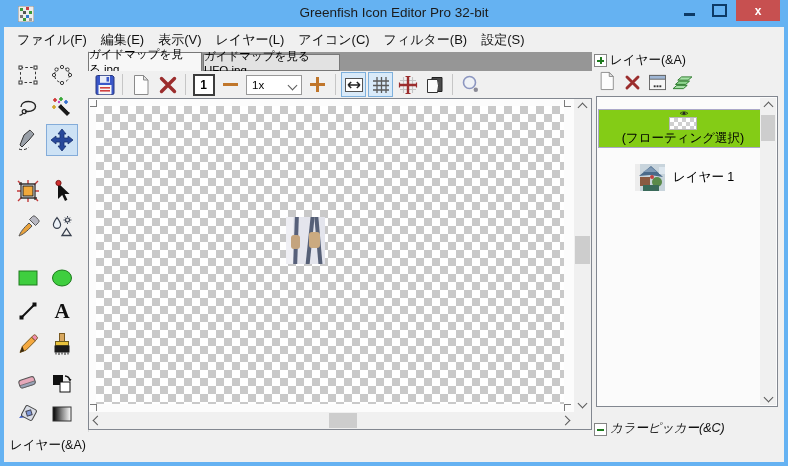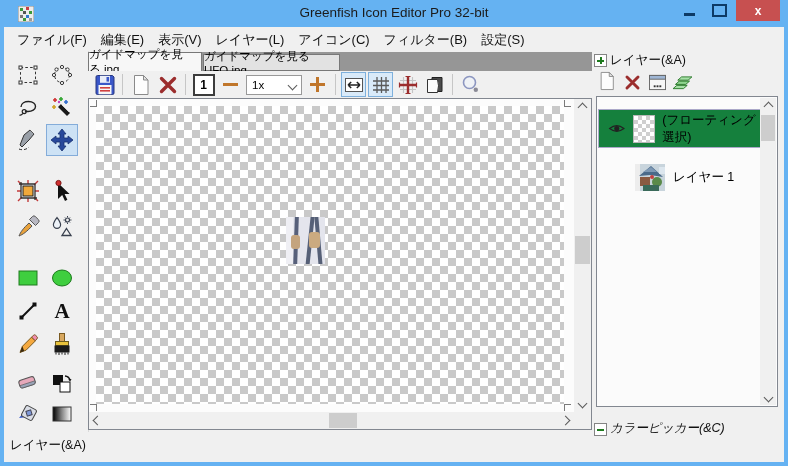--- a/index.html
+++ b/index.html
@@ -61,21 +61,21 @@
   .tool{position:absolute;width:30px;height:30px;display:flex;align-items:center;justify-content:center;}
   .tool.sel{background:#CDE2F5;border:1px solid #84ACD9;box-sizing:border-box;}
   .glyphA{font-family:"Liberation Serif","DejaVu Serif",serif;font-weight:bold;font-size:21px;color:#111;line-height:1;}
   
   .xbox{position:absolute;width:11px;height:11px;background:#fff;border:1px solid #848484;box-sizing:content-box;}
   .xbox i{position:absolute;left:2px;top:5px;width:7px;height:1.6px;background:#1E7A1E;}
   .xbox b{position:absolute;left:5px;top:2px;width:1.6px;height:7px;background:#1E7A1E;}
   .sidehead{position:absolute;font-size:12.5px;color:#111;}
   #layerlist{position:absolute;left:596px;top:96px;width:182px;height:311px;border:1px solid #828790;box-sizing:border-box;background:#FBFBFB;}
   .lrow{position:absolute;left:1px;width:163px;display:flex;align-items:center;font-size:12.5px;color:#000;}
-  .lrow.sel{background:#15803d;border:1px solid #ABA8C9;box-sizing:border-box;}
+  .lrow.sel{background:#84cc16;border:1px solid #ABA8C9;box-sizing:border-box;flex-direction:column;}
   #listsb{position:absolute;right:1px;top:1px;bottom:1px;width:16px;background:#F0F0F0;}
   .ptbtn{position:absolute;width:24px;height:24px;display:flex;align-items:center;justify-content:center;}
   #statusbar-text{position:absolute;left:10px;top:437px;font-size:12.5px;color:#111;}
   svg{display:block;}
 </style>
 </head>
 <body>
 
 <div id="win">
 

